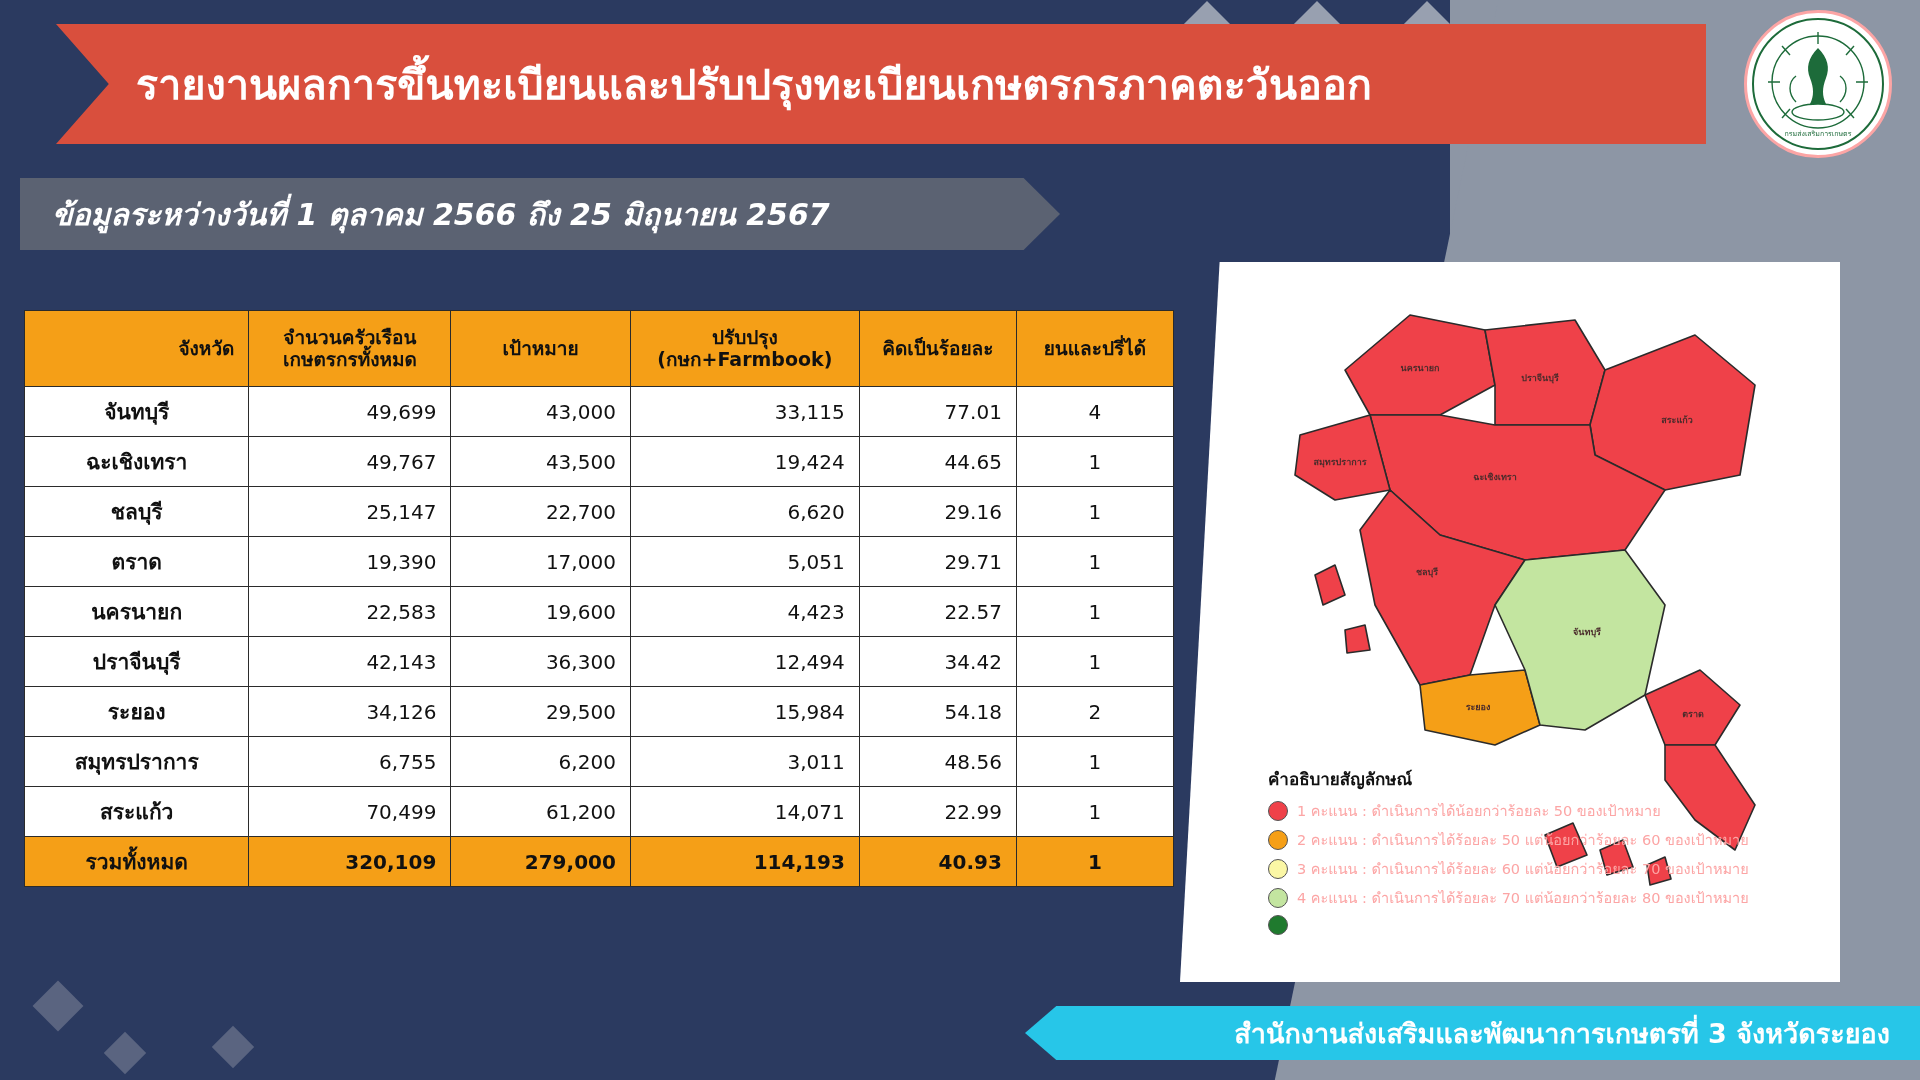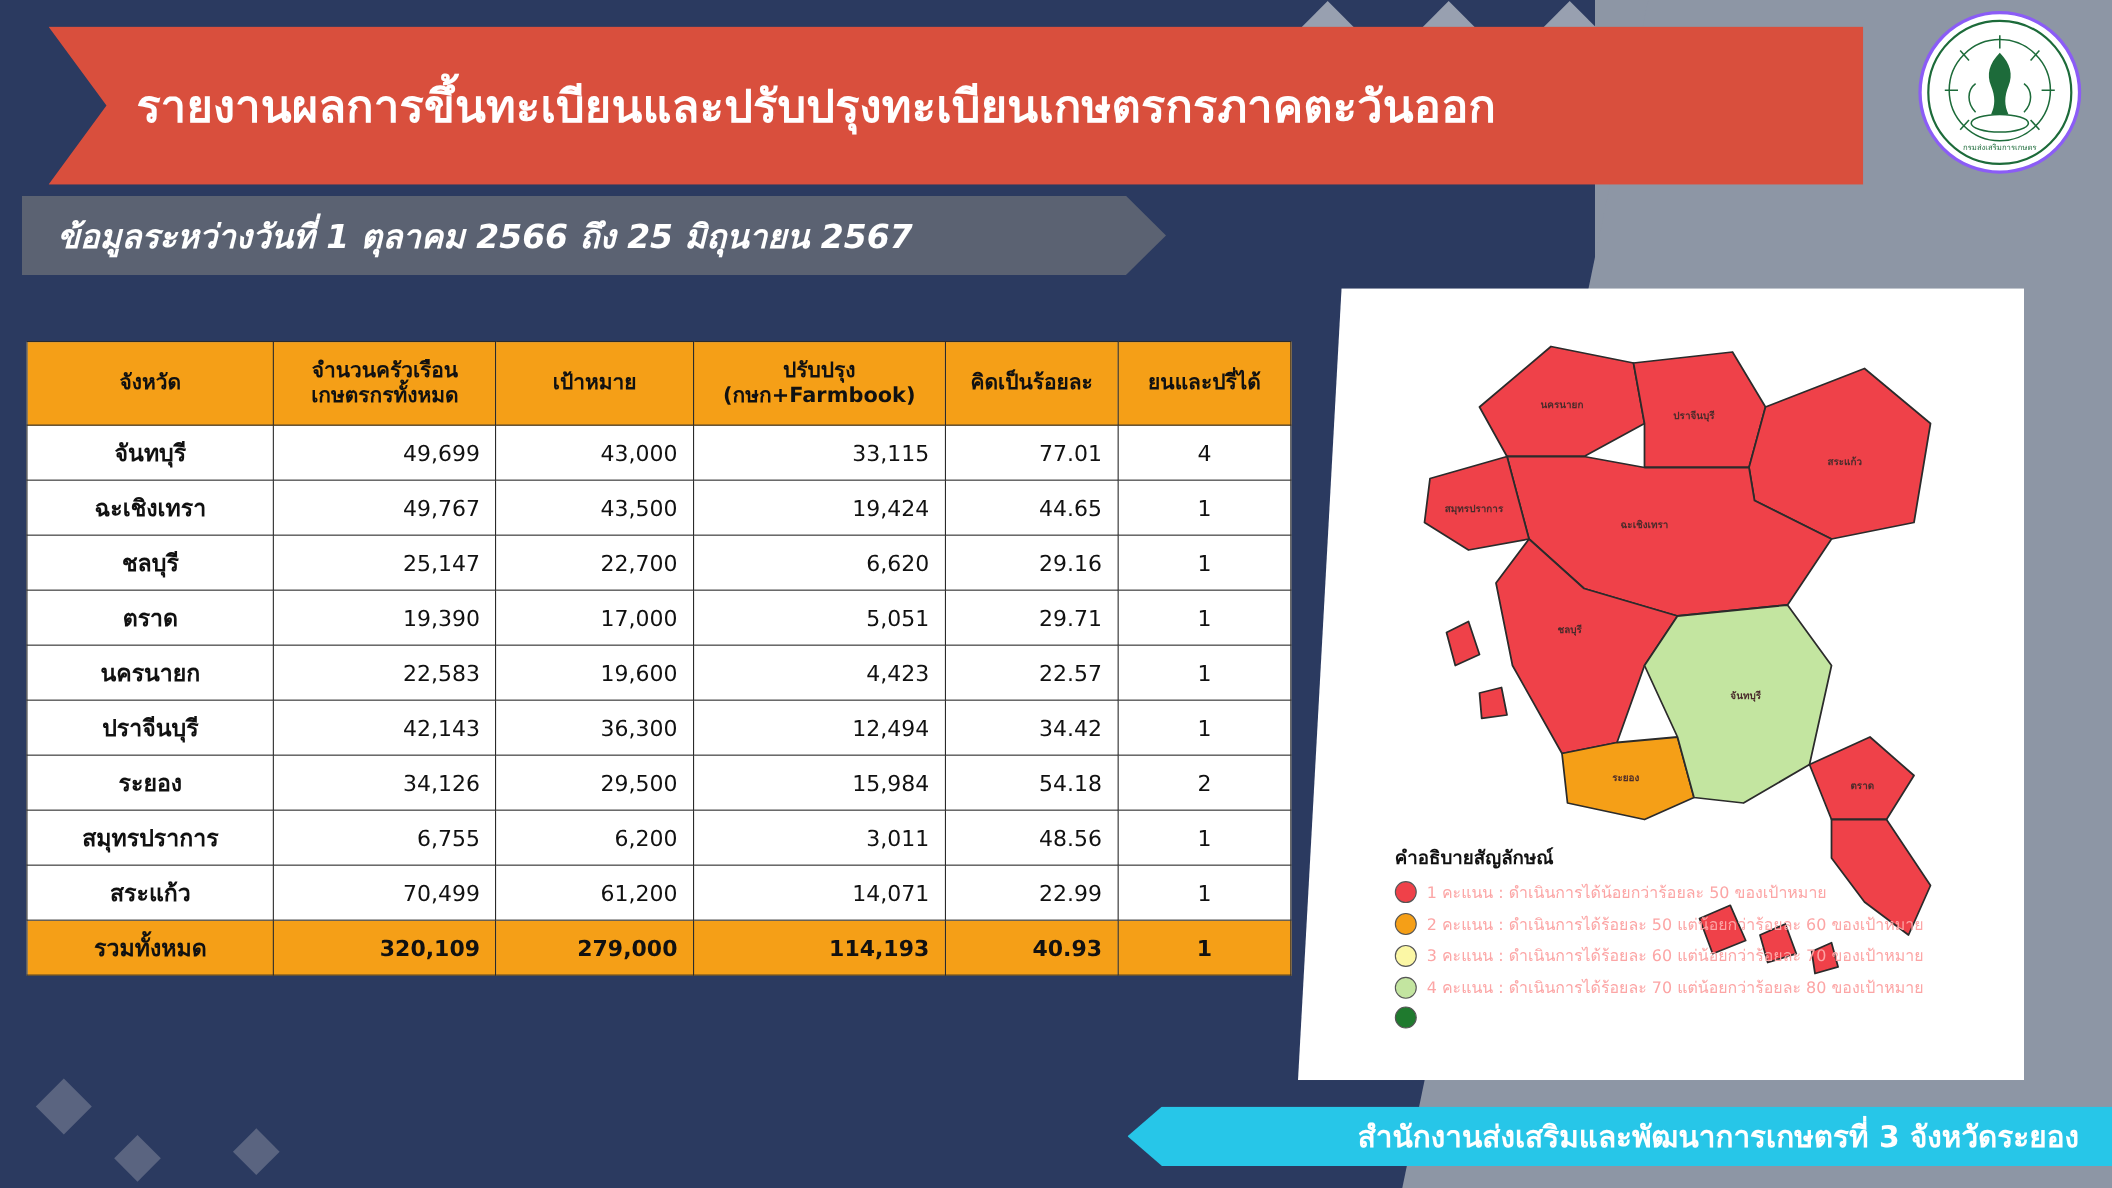--- a/index.html
+++ b/index.html
@@ -33,40 +33,40 @@
   }
   
   .diamond {
     position: absolute;
     background: #5a6480;
     transform: rotate(45deg);
   }
   .diamond.light { background: #98a0b0; }
   
   .header-banner {
-    position: absolute; left: 44px; top: 24px; width: 1650px; height: 144px;
+    position: absolute; left: 56px; top: 24px; width: 1650px; height: 120px;
     background: #d94f3d;
     clip-path: polygon(0 0, 100% 0, 100% 100%, 0 100%, 3.2% 50%);
     display: flex; align-items: center;
   }
   .header-title {
     color: #ffffff;
     font-size: 41px;
     font-weight: bold;
     margin-left: 80px;
     letter-spacing: 0.2px;
     white-space: nowrap;
   }
   
   .emblem {
     position: absolute; right: 28px; top: 10px;
     width: 148px; height: 148px;
     border-radius: 50%;
     background: #ffffff;
-    border: 3px solid #8b5cf6;
+    border: 3px solid #fca5a5;
     display: flex; align-items: center; justify-content: center;
   }
   .emblem-inner {
     width: 132px; height: 132px; border-radius: 50%;
     border: 2px solid #1d6b3a;
     display: flex; align-items: center; justify-content: center;
     position: relative;
     overflow: hidden;
   }
   
@@ -104,21 +104,21 @@
     line-height: 1.15;
   }
   td.province { text-align: center; font-weight: bold; font-size: 21px; }
   td.num { text-align: right; }
   td.score { text-align: center; }
   tr.total td {
     background: #f59f17; font-weight: bold;
   }
   tr.total td.province { text-align: center; }
   
-  .c-prov { width: 200px; }
+  .c-prov { width: 200px; text-align: right; }
   .c-house { width: 180px; }
   .c-target { width: 160px; }
   .c-update { width: 175px; }
   .c-pct { width: 140px; }
   .c-score { width: 140px; }
   
   .map-area {
     position: absolute; left: 1195px; top: 275px; width: 640px; height: 620px;
   }
   .map-svg { width: 100%; height: 100%; }

